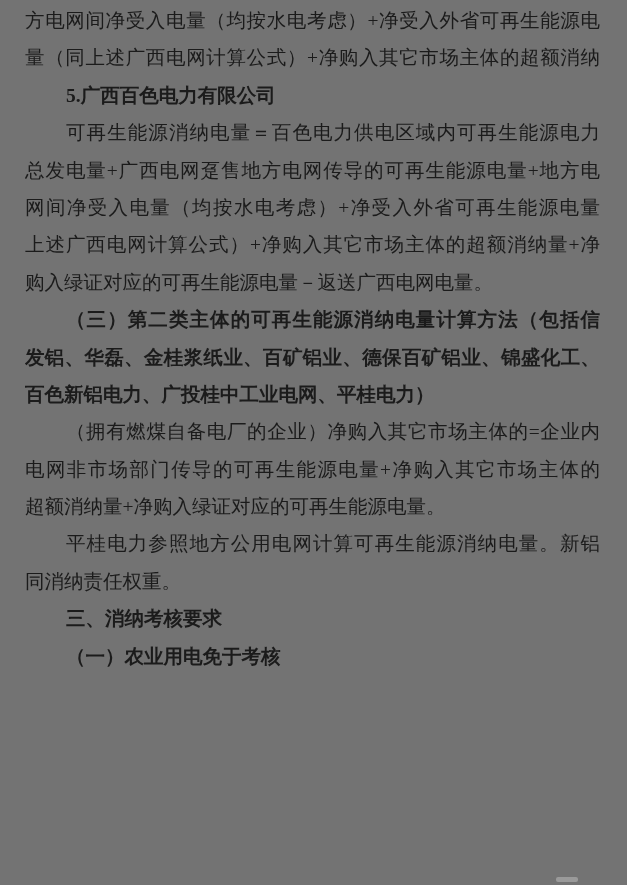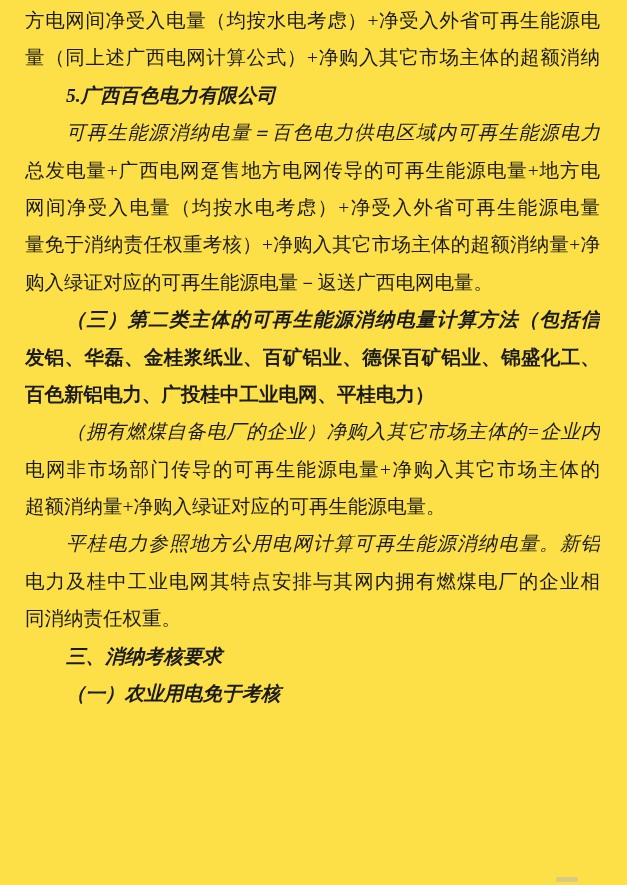--- a/index.html
+++ b/index.html
@@ -4,21 +4,21 @@
 <style>
   html, body {
     margin: 0;
     padding: 0;
     background: #888;
   }
   .page {
     position: relative;
     width: 627px;
     height: 885px;
-    background: #fde047;
+    background: #737373;
     overflow: hidden;
     font-family: "Liberation Serif", "DejaVu Serif", serif;
     color: #1b1b1b;
   }
   .content {
     position: absolute;
     left: 25px;
     top: 2px;
     width: 575px;
   }
@@ -26,21 +26,21 @@
   .line {
     font-size: 19.5px;
     line-height: 37.4px;
     text-align: justify;
     text-align-last: justify;
     white-space: normal;
     overflow: hidden;
     height: 37.4px;
   }
   .line.last { text-align-last: left; }
-  .line.indent { text-indent: 41px; font-style: italic; }
+  .line.indent { text-indent: 41px; }
   .h-num .line,
   .h-section .line,
   .h-sub .line {
     font-weight: bold;
   }
   .h-chapter .line {
     font-weight: bold;
     font-family: "Liberation Sans", "DejaVu Sans", sans-serif;
   }
   .smudge {
@@ -63,36 +63,35 @@
         <div class="line">方电网间净受入电量（均按水电考虑）+净受入外省可再生能源电</div>
         <div class="line">量（同上述广西电网计算公式）+净购入其它市场主体的超额消纳</div>
       </div>
       <div class="block h-num">
         <div class="line indent last">5.广西百色电力有限公司</div>
       </div>
       <div class="block p">
         <div class="line indent">可再生能源消纳电量＝百色电力供电区域内可再生能源电力</div>
         <div class="line">总发电量+广西电网趸售地方电网传导的可再生能源电量+地方电</div>
         <div class="line">网间净受入电量（均按水电考虑）+净受入外省可再生能源电量（同</div>
-        <div class="line">量免于消纳责任权重考核）+净购入其它市场主体的超额消纳量+净</div>
+        <div class="line">上述广西电网计算公式）+净购入其它市场主体的超额消纳量+净</div>
         <div class="line last">购入绿证对应的可再生能源电量－返送广西电网电量。</div>
       </div>
       <div class="block h-section">
         <div class="line indent">（三）第二类主体的可再生能源消纳电量计算方法（包括信</div>
         <div class="line">发铝、华磊、金桂浆纸业、百矿铝业、德保百矿铝业、锦盛化工、</div>
         <div class="line last">百色新铝电力、广投桂中工业电网、平桂电力）</div>
       </div>
       <div class="block p">
         <div class="line indent">（拥有燃煤自备电厂的企业）净购入其它市场主体的=企业内自</div>
         <div class="line">电网非市场部门传导的可再生能源电量+净购入其它市场主体的</div>
         <div class="line last">超额消纳量+净购入绿证对应的可再生能源电量。</div>
       </div>
       <div class="block p">
         <div class="line indent">平桂电力参照地方公用电网计算可再生能源消纳电量。新铝</div>
-        <div class="line">电力及桂中工业电网其特点安排与其网内拥有燃煤电厂的企业相</div>
         <div class="line last">同消纳责任权重。</div>
       </div>
       <div class="block h-chapter">
         <div class="line indent last">三、消纳考核要求</div>
       </div>
       <div class="block h-sub">
         <div class="line indent last">（一）农业用电免于考核</div>
       </div>
     </div>
   <div class="smudge"></div>

